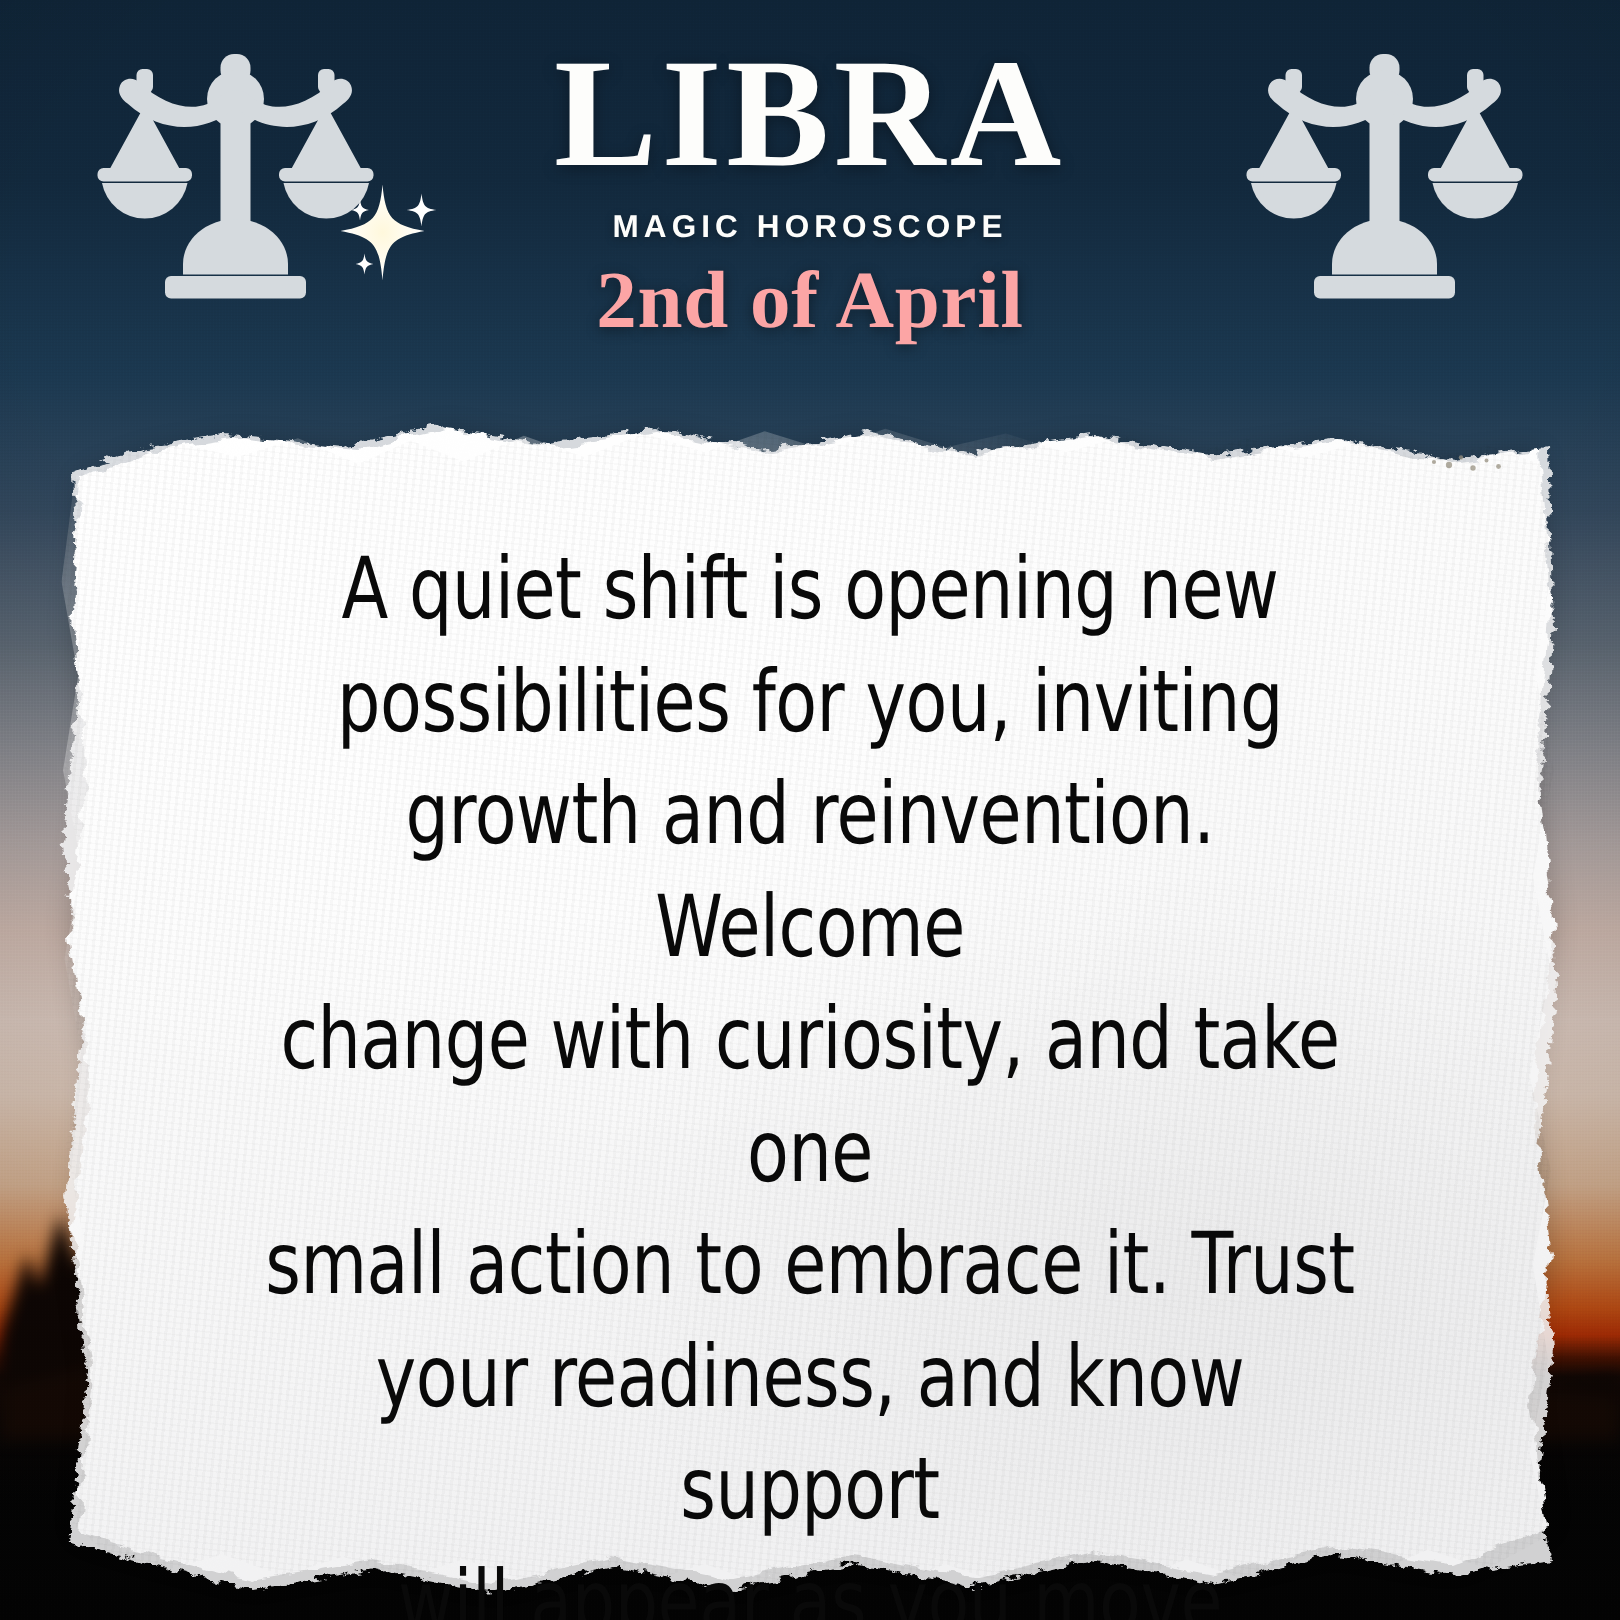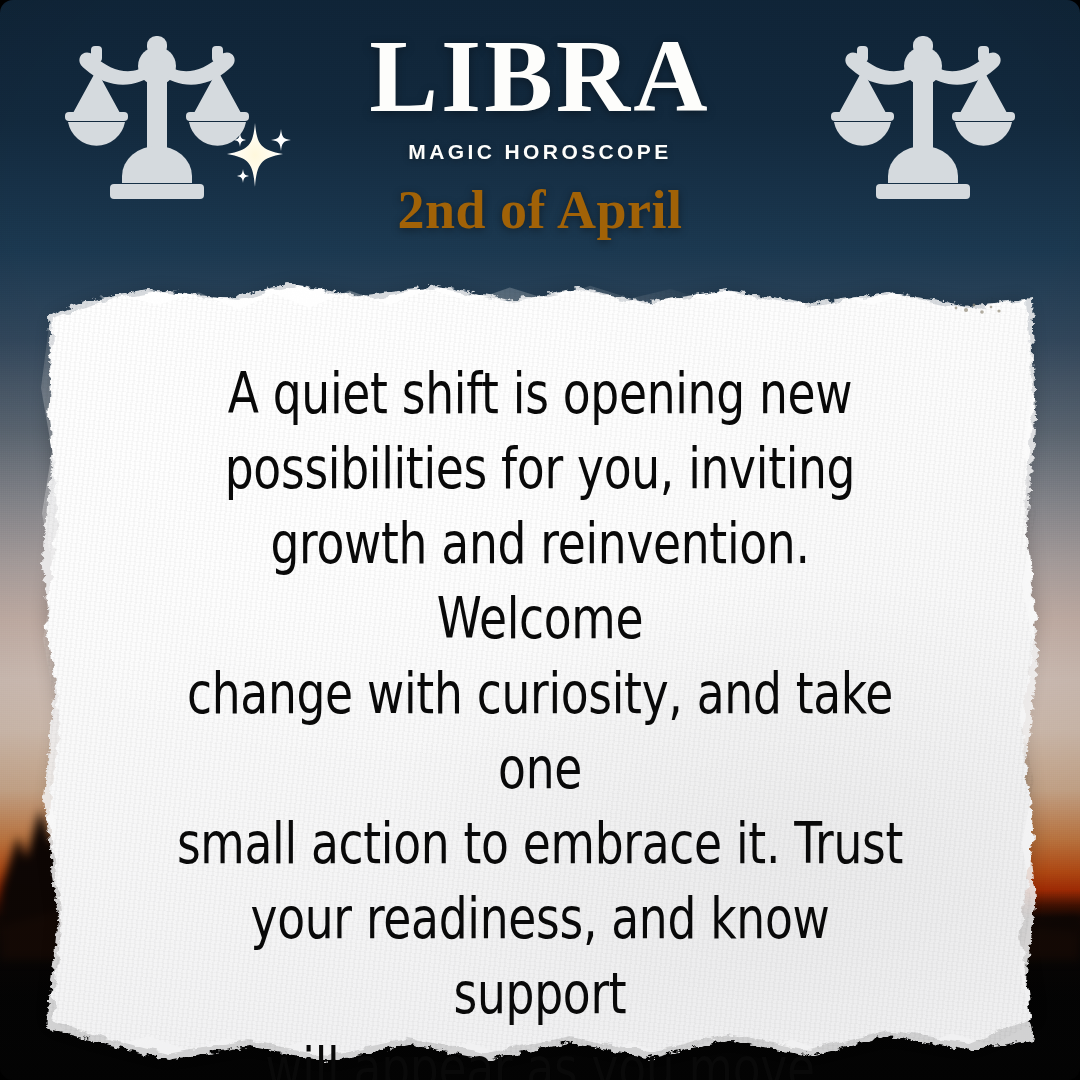--- a/index.html
+++ b/index.html
@@ -9,21 +9,20 @@
     overflow:hidden;
     background:#000;
     font-family:"Liberation Sans", sans-serif;
   }
 
   
   #stage {
     position:relative;
     width:1080px; height:1080px;
     overflow:hidden;
-    border-radius:13px;
   }
 
   
   .bg-sky {
     position:absolute; inset:0;
     background:
       linear-gradient(to bottom,
         #0f2437 0px,
         #12293d 120px,
         #1b3850 250px,
@@ -123,26 +122,25 @@
     text-shadow:0 1px 6px rgba(0,0,0,.35);
   }
   .sparkle {
     position:absolute;
     left:-6px; top:-18px;
     width:86px; height:78px;
   }
   .sparkle svg { display:block; width:100%; height:100%; }
 
   .horoscope-date {
-    margin-top:10px;
     font-family:"Liberation Serif", serif;
     font-weight:700;
     font-size:54px;
     letter-spacing:.5px;
-    color:#a16207;
+    color:#fca5a5;
     text-shadow:0 2px 9px rgba(0,0,0,.4);
   }
 
   
   .paper-wrap {
     position:absolute;
     left:38px; top:278px;
     width:1004px; height:785px;
   }
 

